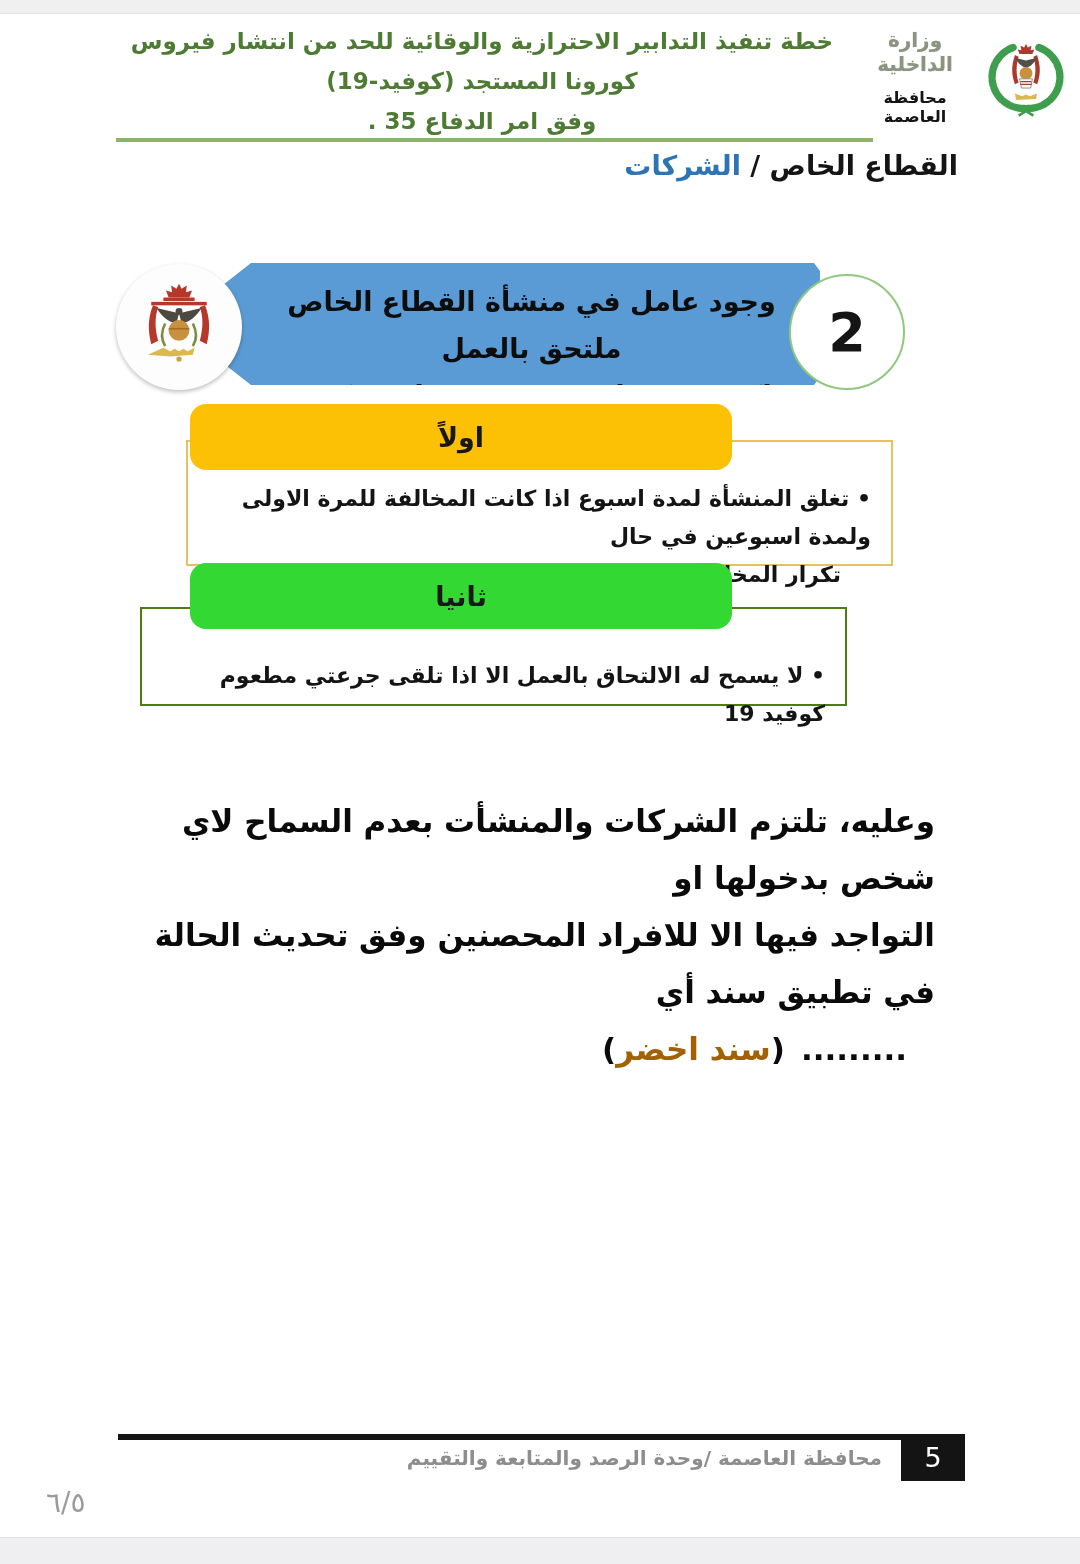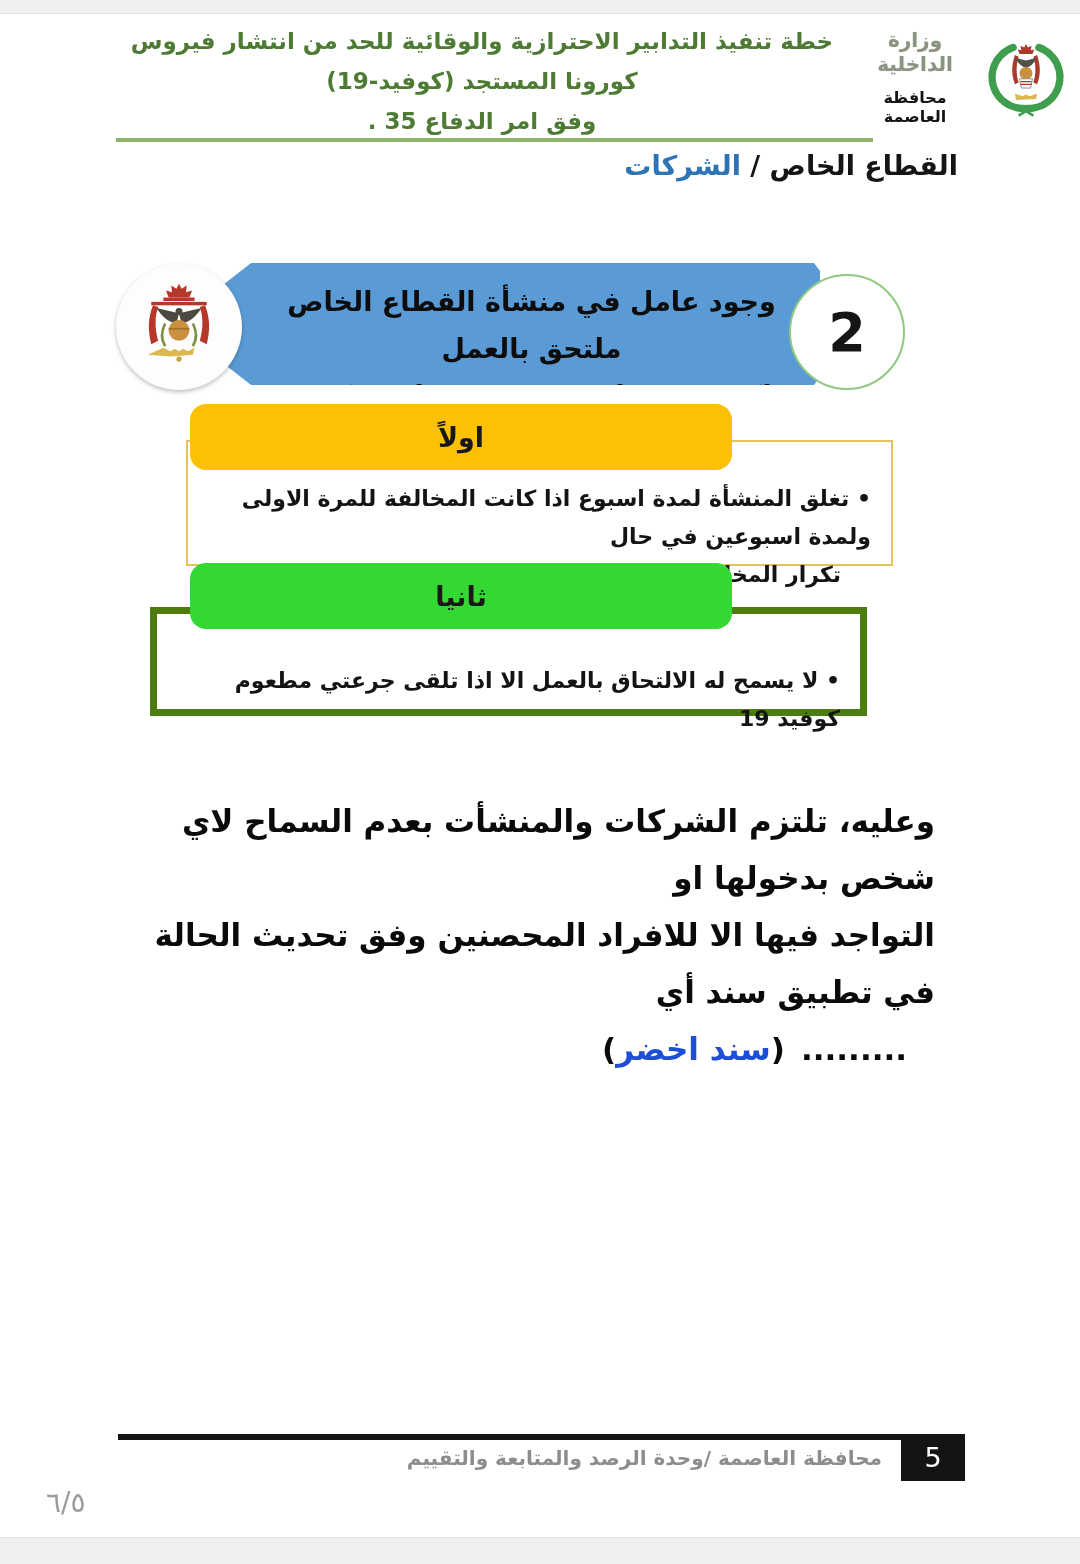--- a/index.html
+++ b/index.html
@@ -32,35 +32,35 @@
   .crest-circle{position:absolute;left:116px;top:264px;width:126px;height:126px;border-radius:50%;
                 background:#fdfdfd;box-shadow:0 2px 4px rgba(0,0,0,0.25);display:flex;align-items:center;justify-content:center;}
   .crest-svg{width:104px;height:104px;}
   .num-circle{position:absolute;left:789px;top:274px;width:112px;height:112px;border-radius:50%;
               background:#ffffff;border:2px solid #8fc97f;display:flex;align-items:center;justify-content:center;
               font-size:54px;color:#151515;font-weight:600;}
 
   
   .rule-box{position:absolute;background:#ffffff;direction:rtl;}
   .box-first{left:150px;top:440px;width:703px;height:122px;border:2px solid #e6c25f;margin-left:36px;}
-  .box-second{left:150px;top:607px;width:703px;height:95px;border:7px solid #4d7c0f;}
+  .box-second{left:140px;top:607px;width:703px;height:95px;border:2px solid #4d7c0f;}
   .rule-tab{position:absolute;left:190px;width:542px;height:66px;border-radius:16px;
             display:flex;align-items:center;justify-content:center;
             font-size:27px;font-weight:bold;color:#181818;z-index:2;}
   .tab-first{top:404px;background:#fcc004;}
   .tab-second{top:563px;background:#33d833;}
   .rule-text{direction:rtl;text-align:right;font-size:22px;font-weight:bold;color:#141414;line-height:38px;}
   .box-first .rule-text{padding:38px 20px 0 16px;}
   .box-second .rule-text{padding:48px 20px 0 16px;}
   .cont-line{padding-right:30px;}
 
   
   .paragraph{position:absolute;right:145px;top:793px;width:840px;direction:rtl;text-align:right;
              color:#0a0a0a;font-size:31px;font-weight:bold;line-height:57px;}
-  .paragraph .green{color:#1d4ed8;}
+  .paragraph .green{color:#a16207;}
   .p-line3{padding-left:0;padding-right:28px;}
   .p-line3 .dots{margin-left:16px;letter-spacing:2px;}
 
   
   .footer-line{position:absolute;left:118px;top:1434px;width:786px;height:6px;background:#141414;}
   .footer-box{position:absolute;left:901px;top:1434px;width:64px;height:47px;background:#141414;
               display:flex;align-items:center;justify-content:center;color:#ffffff;font-size:27px;}
   .footer-unit{position:absolute;right:198px;top:1446px;direction:rtl;font-size:20px;font-weight:bold;color:#8d8d8d;}
   .page-fraction{position:absolute;left:46px;top:1486px;direction:ltr;font-size:28px;color:#9b9b9b;}
 </style>

